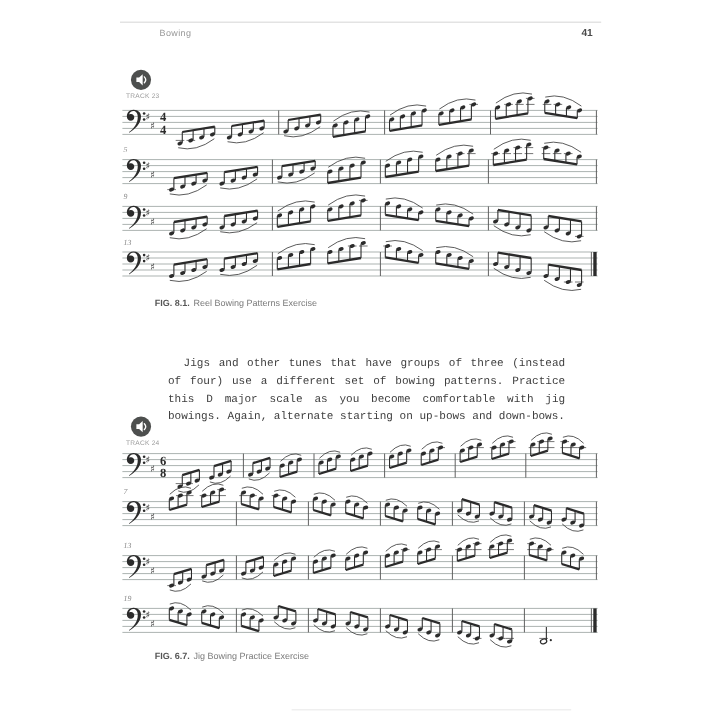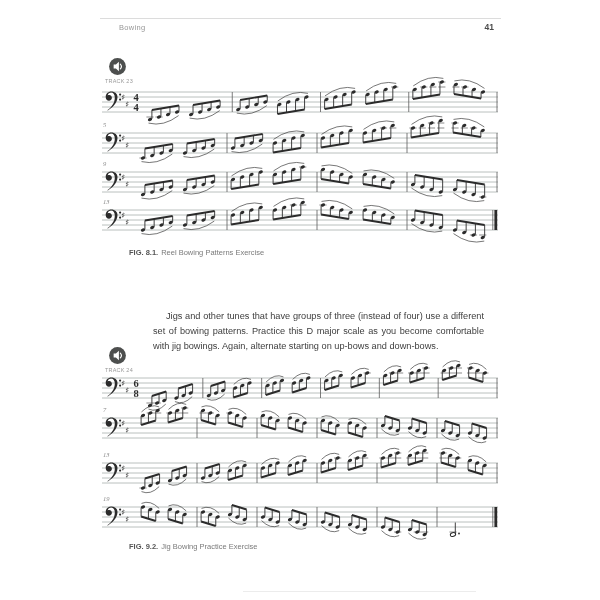--- a/index.html
+++ b/index.html
@@ -1,31 +1,31 @@
 <!DOCTYPE html>
 <html><head>
 <meta charset="utf-8">
 <style>
   html,body{margin:0;padding:0;background:#ffffff;}
   .page{position:relative;width:600px;height:600px;background:#ffffff;overflow:hidden;
         font-family:"Liberation Sans",sans-serif;}
   .header-rule{position:absolute;left:100px;top:18px;width:401px;height:1px;background:#dcdcdc;}
-  .header-section{position:absolute;left:89px;top:23px;font-size:7.5px;color:#979797;letter-spacing:.3px;padding-left:30px;}
+  .header-section{position:absolute;left:103px;top:23px;font-size:7.5px;color:#979797;letter-spacing:.3px;padding-left:30px;}
   .page-number{position:absolute;left:460px;top:22px;width:34px;text-align:right;font-size:8.5px;font-weight:bold;color:#4a4a4a;}
   .track-badge{position:absolute;width:44px;text-align:left;}
   .track-badge.t1{left:105px;top:56px;}
   .track-badge.t2{left:105px;top:345px;}
   .track-badge .icon{display:block;margin-left:2px;}
   .track-badge .lbl{display:block;margin-top:1px;font-size:5.5px;color:#9a9a9a;letter-spacing:.2px;}
   .caption{position:absolute;left:103px;font-size:7.5px;color:#7a7a7a;margin-left:26px;}
   .caption.c1{top:248px;}
   .caption.c2{top:542px;}
   .caption b{color:#555;margin-right:3px;}
-  .para{position:absolute;left:137px;top:293px;width:331px;margin:16px;
-        font-family:Liberation Sans, sans-serif;font-size:9.2px;line-height:14.8px;
+  .para{position:absolute;left:137px;top:293px;width:331px;margin:3px;
+        font-family:Liberation Mono, monospace;font-size:9.2px;line-height:14.8px;
         color:#3d3d3d;text-align:justify;text-indent:13px;}
   .bottom-rule{position:absolute;left:243px;top:591px;width:233px;height:1px;background:#ececec;}
   svg.staff{position:absolute;left:100px;overflow:visible;}
 </style>
 </head>
 <body>
 
 <div class="page">
 
   <div class="header-rule"></div>
@@ -50,21 +50,21 @@
     <span class="lbl">TRACK 24</span>
   </div>
 
   <div class="caption c1">
     <b>FIG. 8.1.</b><span>Reel Bowing Patterns Exercise</span>
   </div>
 
   <p class="para">Jigs and other tunes that have groups of three (instead of four) use a different set of bowing patterns. Practice this D major scale as you become comfortable with jig bowings. Again, alternate starting on up-bows and down-bows.</p>
 
   <div class="caption c2">
-    <b>FIG. 9.2.</b><span>Jig Bowing Practice Exercise</span>
+    <b>FIG. 6.7.</b><span>Jig Bowing Practice Exercise</span>
   </div>
 
   <div class="bottom-rule"></div>
 <svg class="staff" width="400" height="48" viewBox="0 0 400 48" style="top: 78px;">
       <line x1="2" y1="14" x2="398" y2="14" stroke="#a8b0ad" stroke-width="0.8"></line>
       <line x1="2" y1="19" x2="398" y2="19" stroke="#a8b0ad" stroke-width="0.8"></line>
       <line x1="2" y1="24" x2="398" y2="24" stroke="#a8b0ad" stroke-width="0.8"></line>
       <line x1="2" y1="29" x2="398" y2="29" stroke="#a8b0ad" stroke-width="0.8"></line>
       <line x1="2" y1="34" x2="398" y2="34" stroke="#a8b0ad" stroke-width="0.8"></line>
       <g transform="translate(3.5,0)" fill="#2b2b2b">

